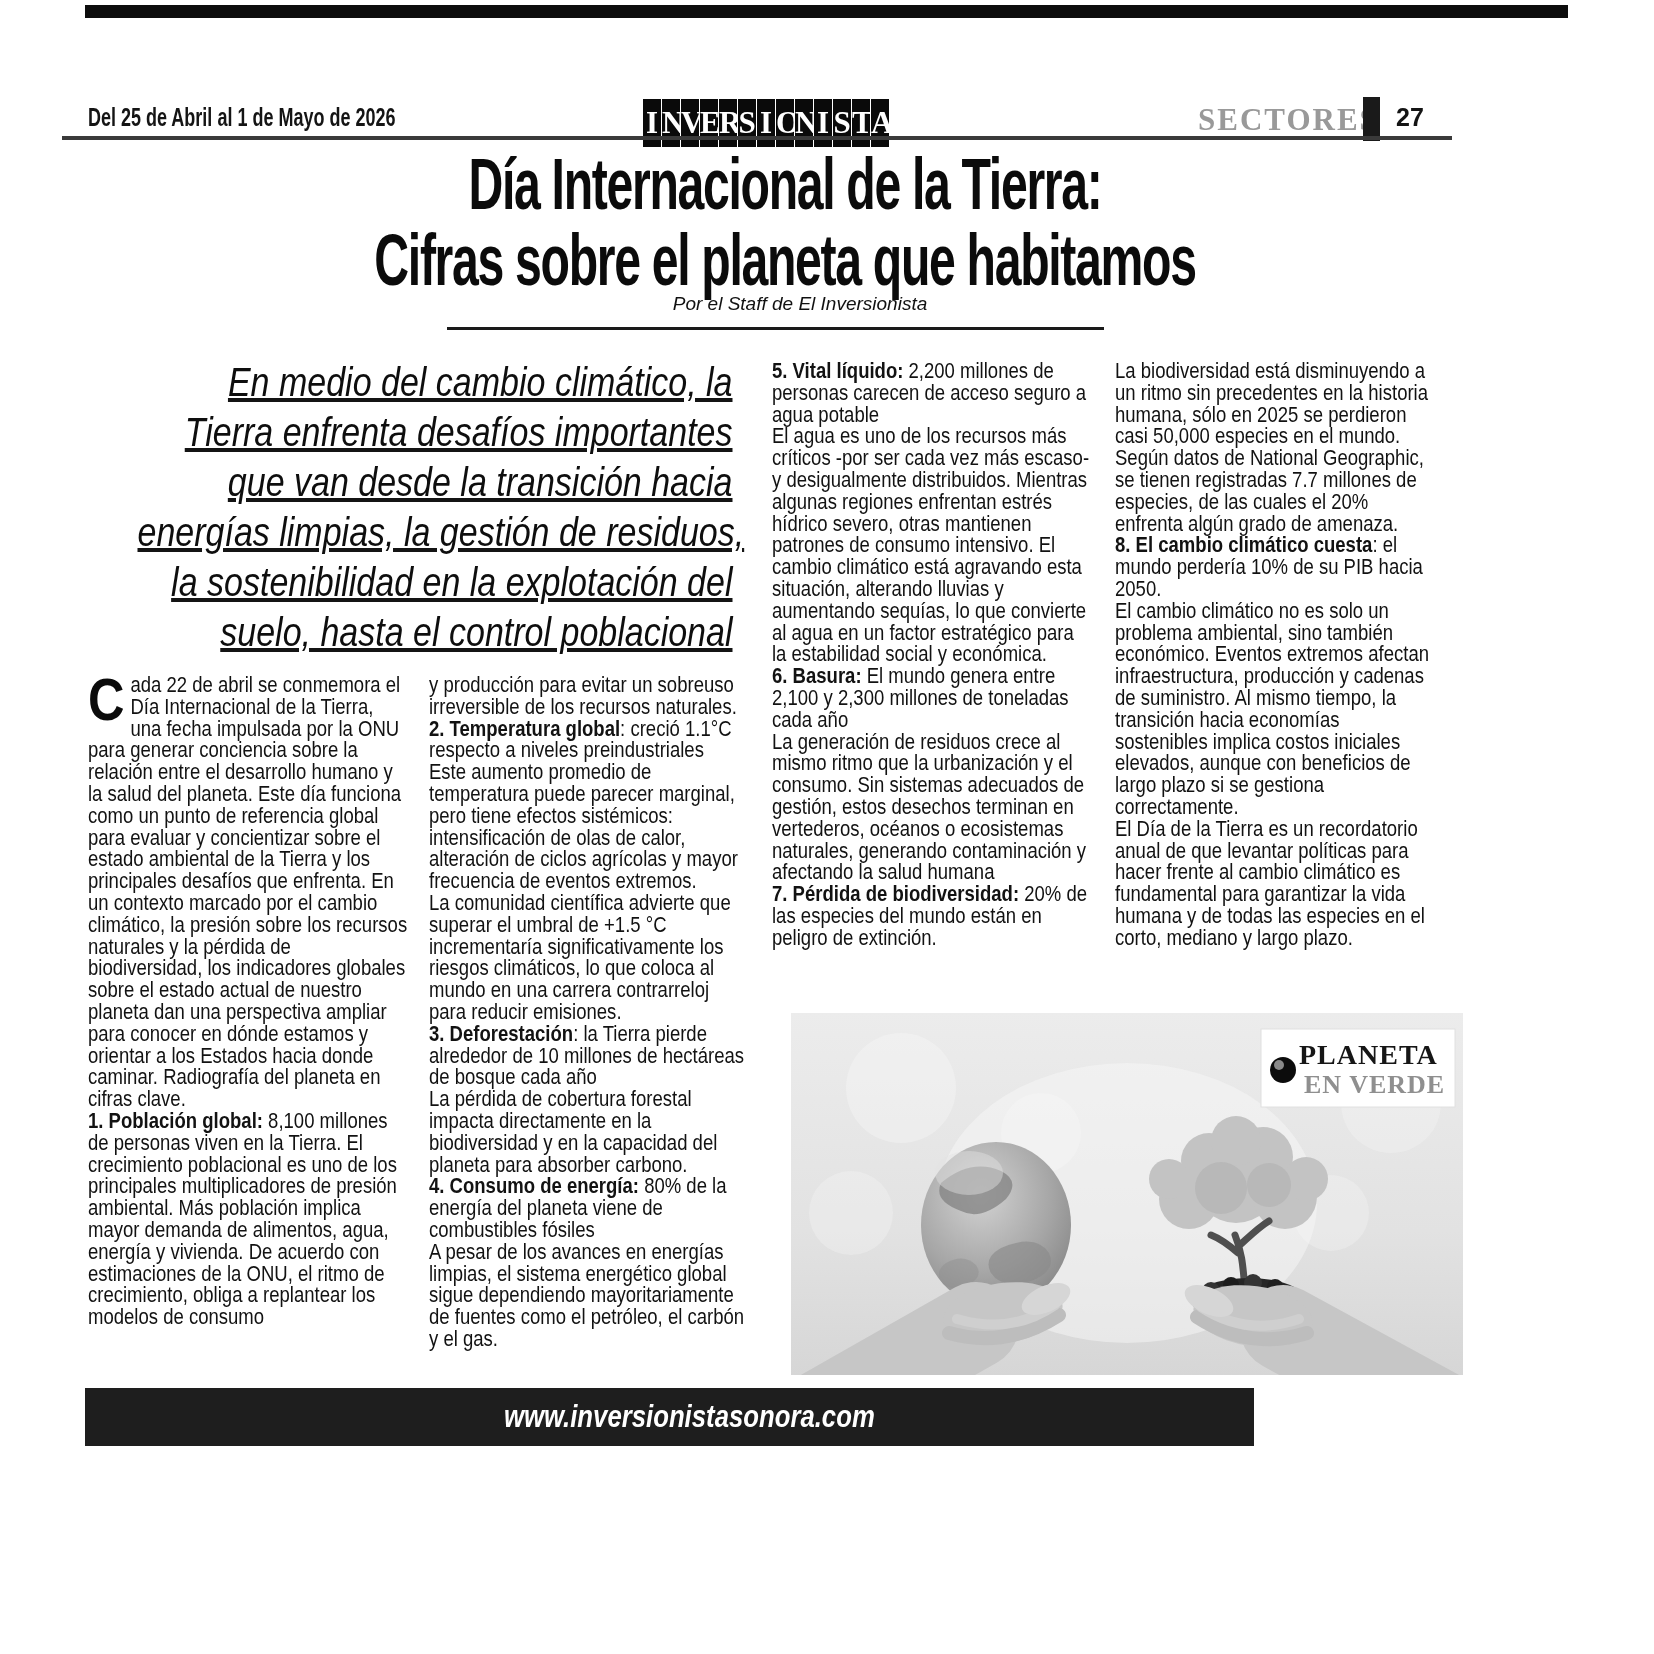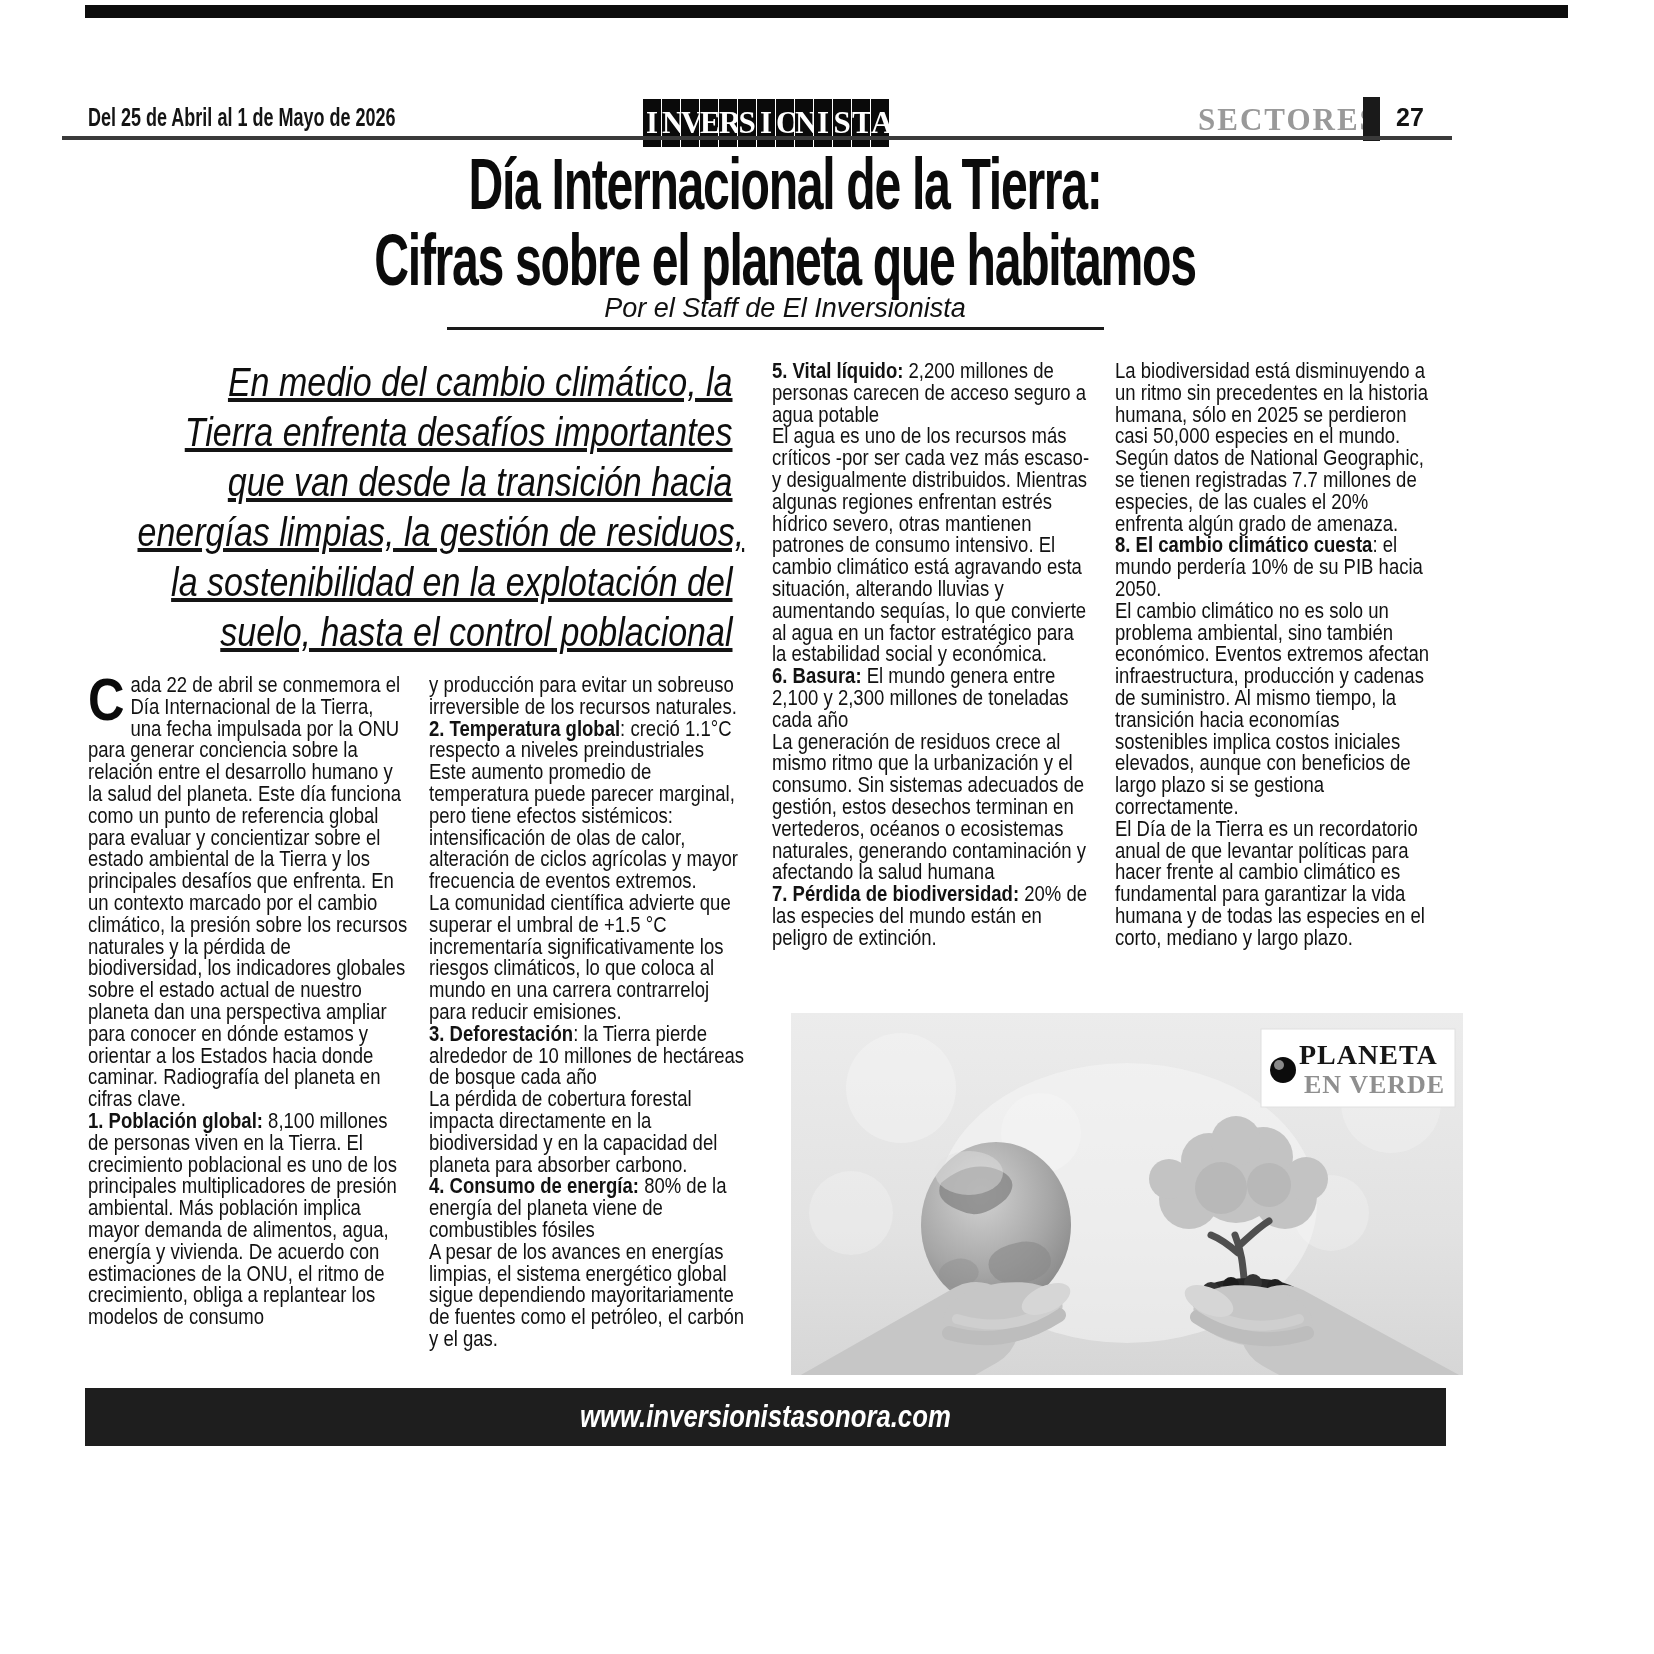--- a/index.html
+++ b/index.html
@@ -18,22 +18,22 @@
   .section{position:absolute;left:1198px;top:102px;font-family:"Liberation Serif",serif;
         font-weight:bold;font-size:31px;color:#999999;letter-spacing:2px;}
   .pagebar{position:absolute;left:1363px;top:97px;width:17px;height:44px;background:#1a1a1a;}
   .pagenum{position:absolute;left:1396px;top:103px;font-size:25px;font-weight:bold;}
   .headrule{position:absolute;left:62px;top:136px;width:1390px;height:4px;background:#3a3a3a;}
 
   
   .headline{position:absolute;left:85px;top:146px;width:1400px;text-align:center;}
   .headline .hl{display:block;white-space:nowrap;font-weight:bold;font-size:73px;line-height:76px;
         letter-spacing:-2px;transform:scaleX(0.66);transform-origin:center top;color:#0b0b0b;}
-  .byline{position:absolute;left:85px;top:293px;width:1400px;text-align:center;
-        font-style:italic;font-size:27px;color:#111;}
+  .byline{position:absolute;left:100px;top:293px;width:1400px;text-align:center;
+        font-style:italic;font-size:19px;color:#111;}
   .bylinerule{position:absolute;left:447px;top:327px;width:657px;height:3px;background:#1a1a1a;}
 
   
   .lead{position:absolute;left:85px;top:357px;width:700px;text-align:right;text-decoration:underline;}
   .lead .ln{display:block;white-space:nowrap;font-style:italic;font-size:40px;line-height:50px;
         color:#0e0e0e;transform:scaleX(0.85);transform-origin:center top;}
 
   
   .col{position:absolute;width:380px;transform:scaleX(0.842);transform-origin:left top;
         font-size:22px;line-height:21.8px;color:#121212;}
@@ -43,22 +43,22 @@
   #col1{left:88px;top:674px;}
   #col2{left:429px;top:674px;}
   #col3{left:772px;top:360px;}
   #col4{left:1115px;top:360px;}
 
   
   .photo{position:absolute;left:791px;top:1013px;width:672px;height:362px;}
   .photo svg{display:block;}
 
   
-  .footer{position:absolute;left:85px;top:1388px;width:1361px;height:58px;background:#1e1e1e;
-        display:flex;align-items:center;justify-content:center;}
+  .footer{position:absolute;left:85px;top:1388px;width:1129px;height:58px;background:#1e1e1e;
+        display:flex;align-items:center;justify-content:center;padding-left:40px;}
   .footer .url{color:#ffffff;font-style:italic;font-weight:bold;font-size:31px;white-space:nowrap;
         transform:scaleX(0.83);transform-origin:center;}
 </style>
 </head>
 <body>
 
 <div class="page">
 
   <div class="topbar"></div>
 

